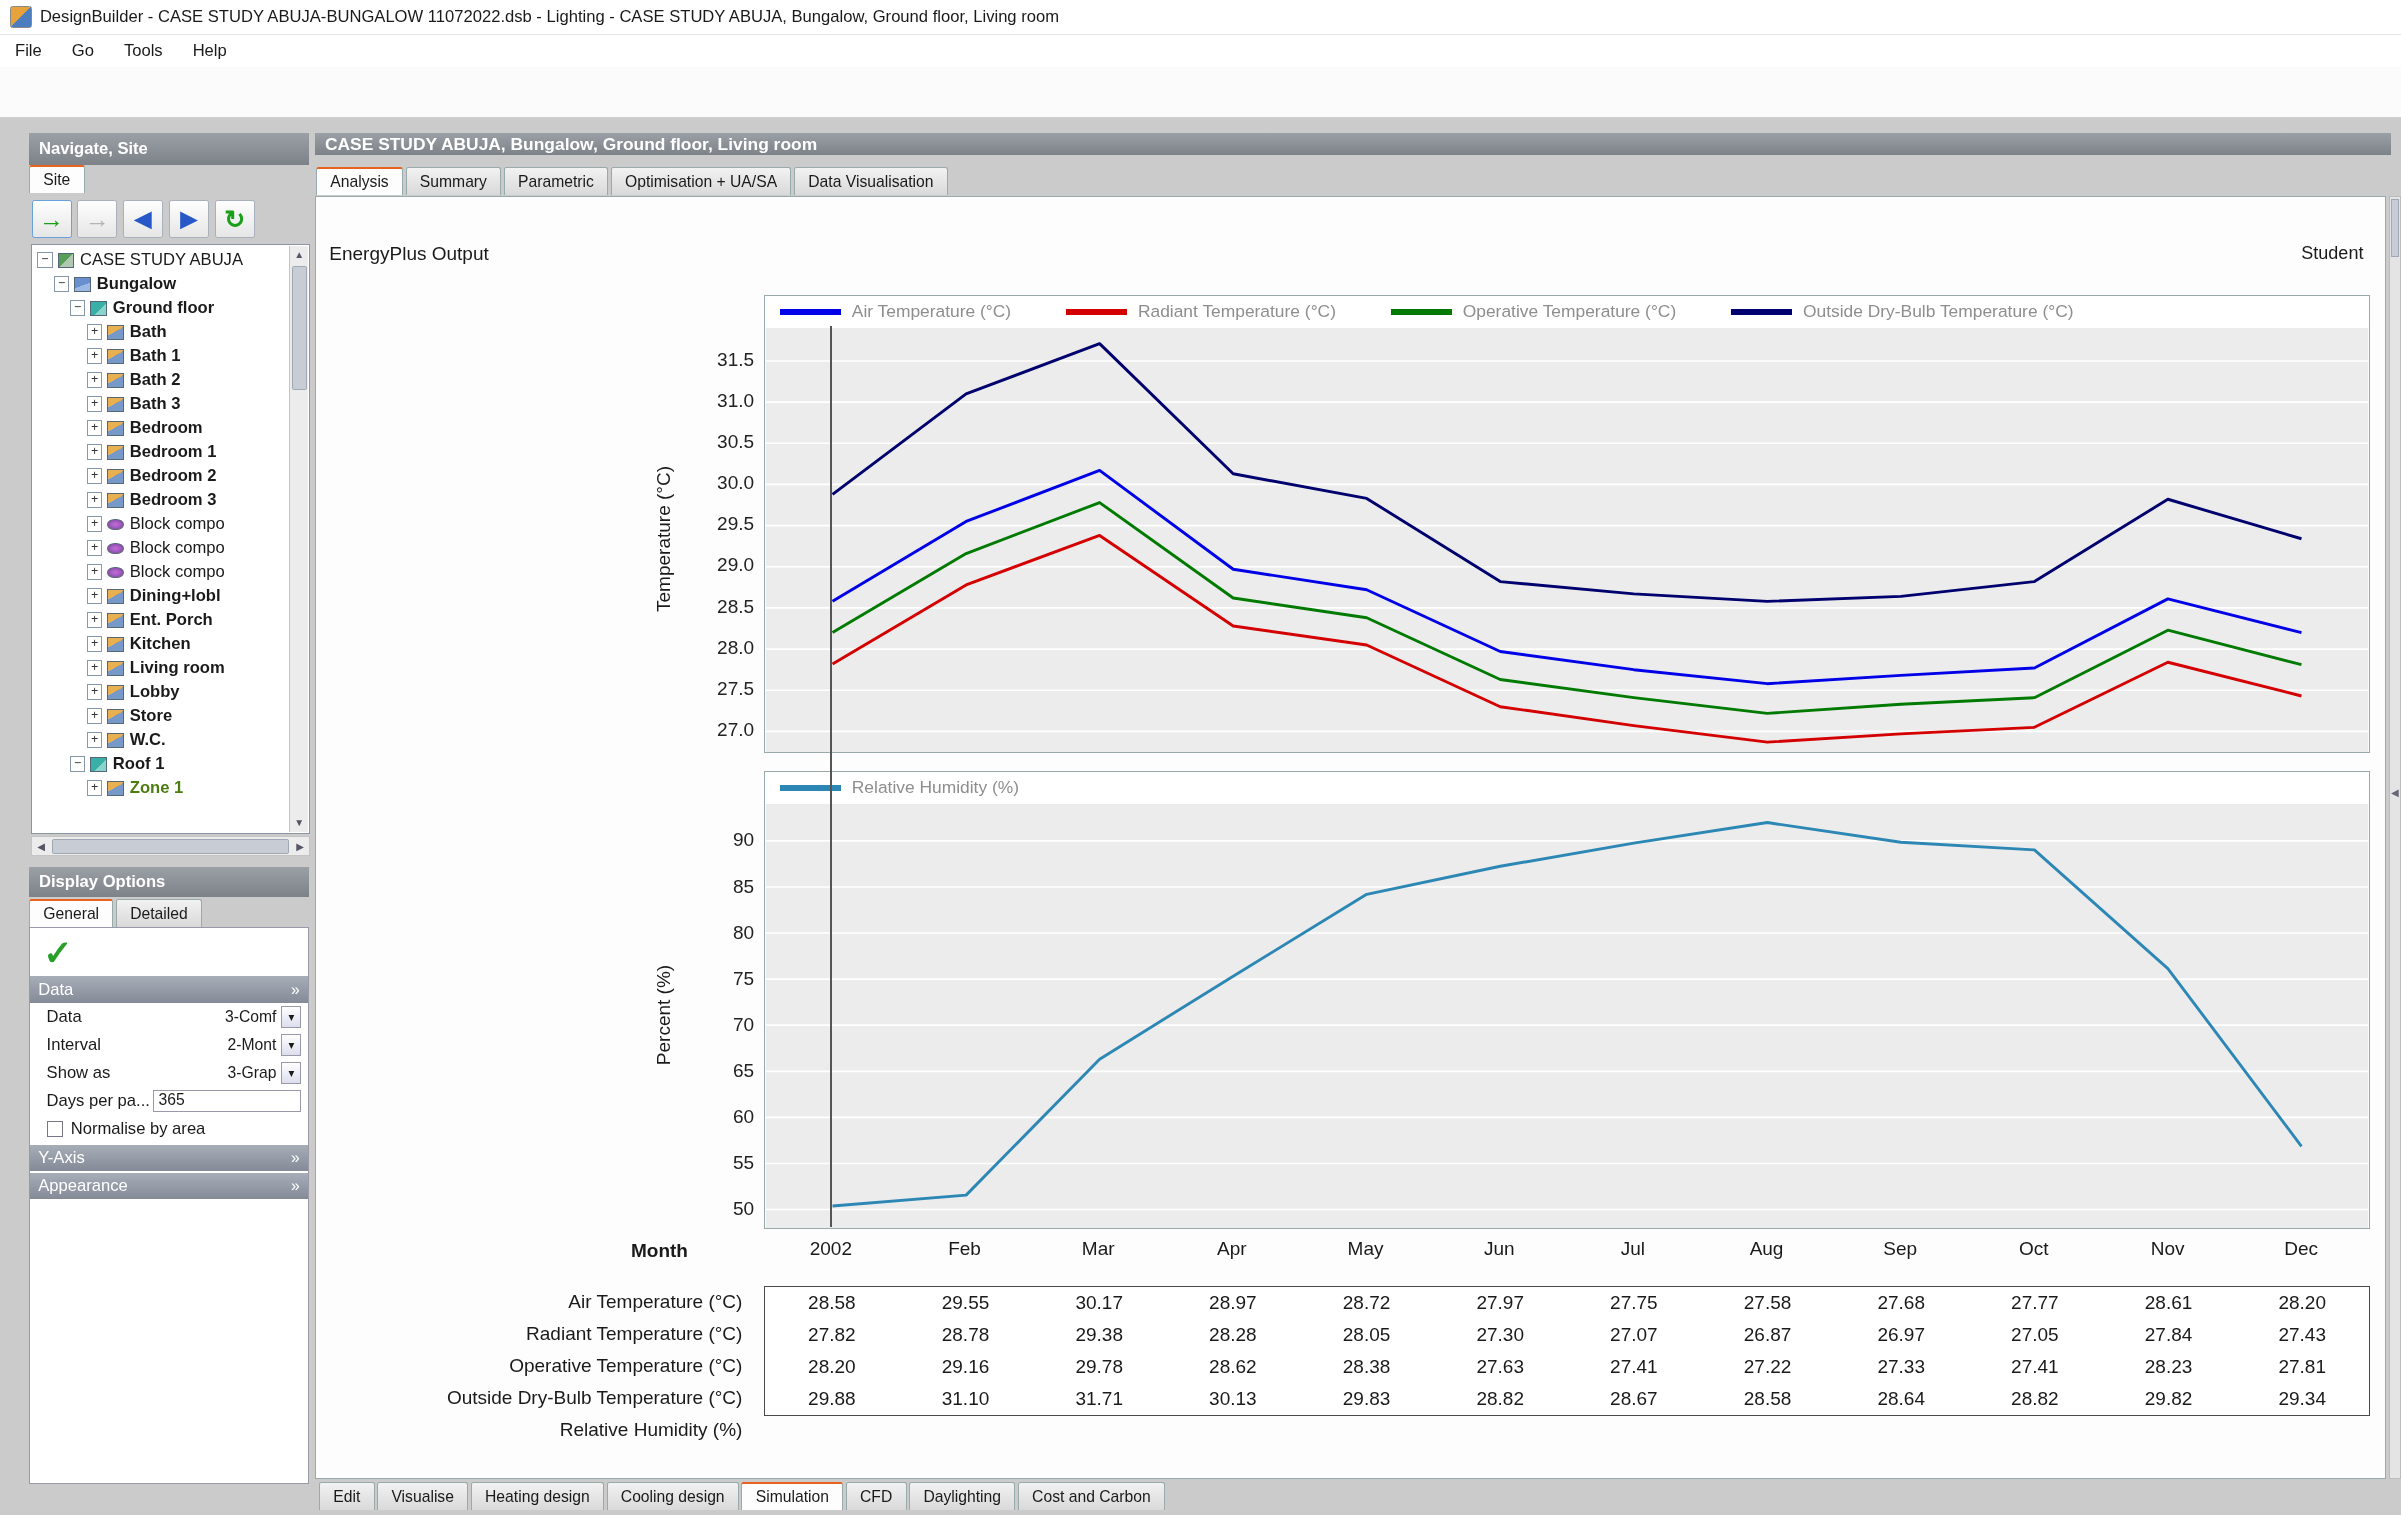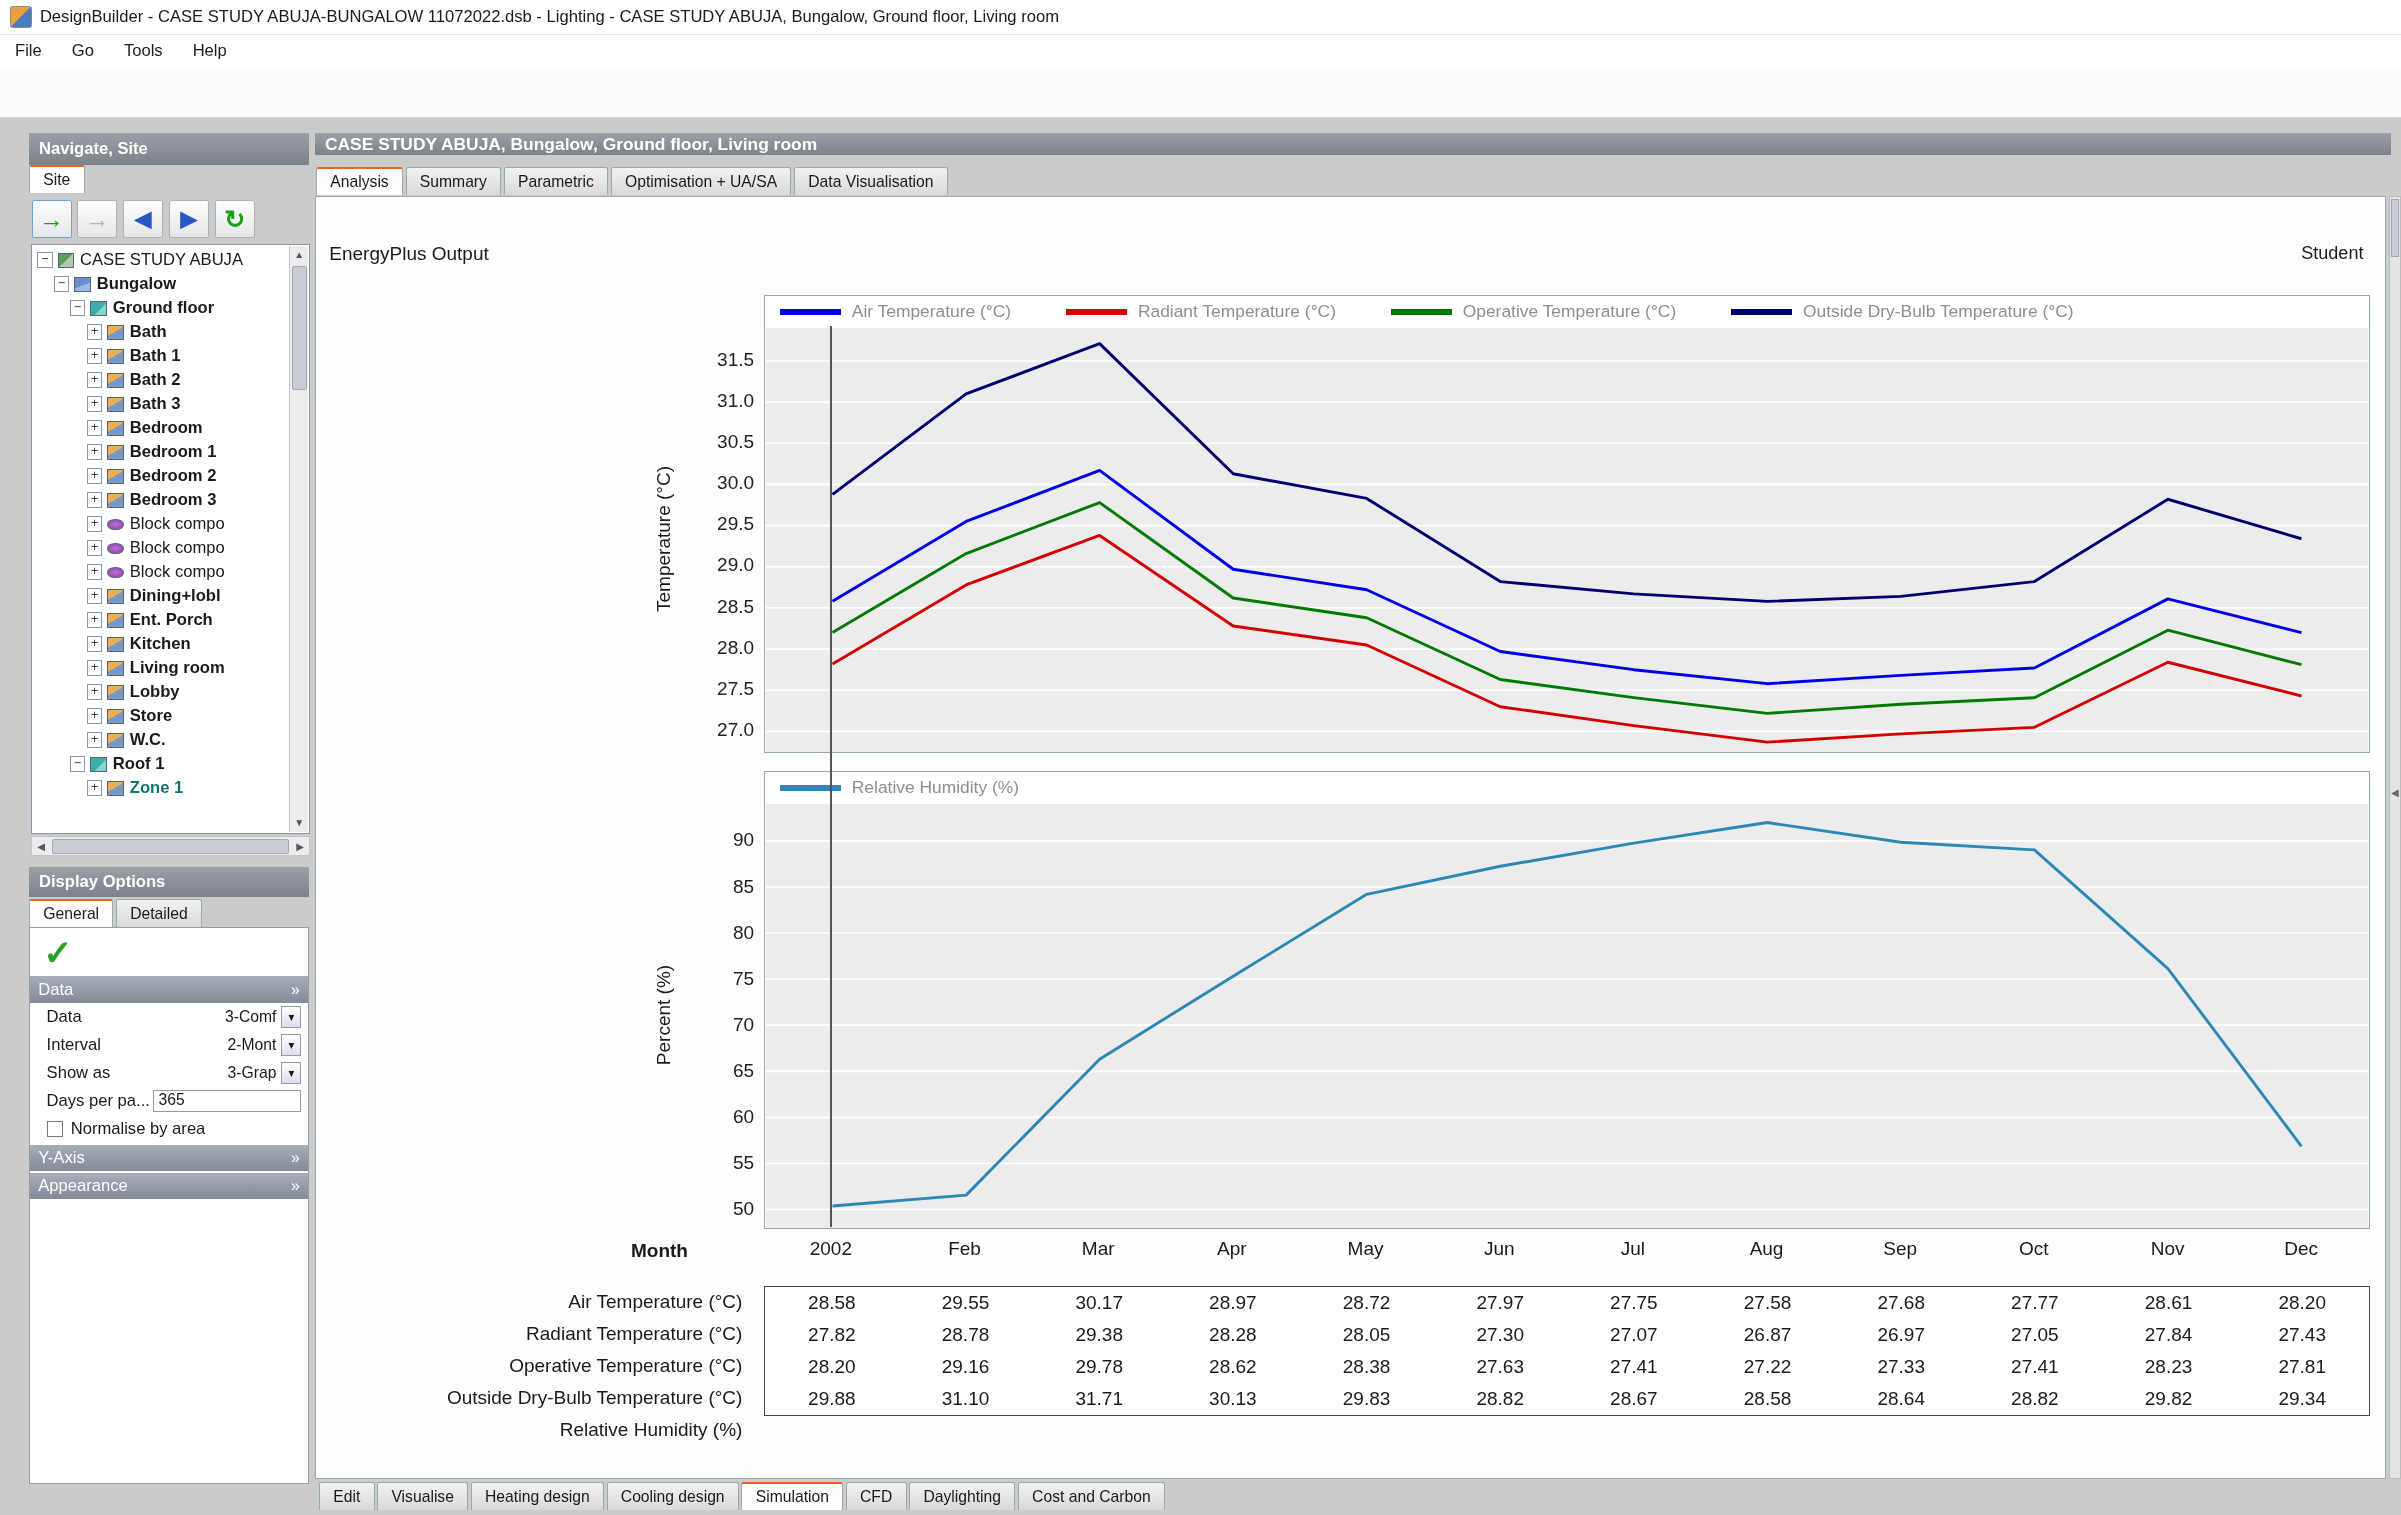--- a/index.html
+++ b/index.html
@@ -40,21 +40,21 @@
 .exp.minus::before{content:"−"}
 .exp.plus::before{content:"+"}
 .ti{flex:none;width:16.6px;height:15px;margin-right:5.8px;border:0.8px solid #567}
 .ti.site{background:linear-gradient(135deg,#58a058 0 50%,#b0c8b0 50% 100%)}
 .ti.block{background:linear-gradient(160deg,#6890d0 0 55%,#9cb8e4 55% 100%)}
 .ti.floor,.ti.roof{background:linear-gradient(135deg,#38b0a8 0 60%,#88d4cc 60% 100%)}
 .ti.zone{background:linear-gradient(150deg,#e8b050 0 45%,#7898c8 45% 100%)}
 .ti.comp{background:radial-gradient(#c070d8,#8040a0);border-radius:50%;height:11.6px}
 .tlabel{font-size:16.6px}
 .tlabel.bold{font-weight:bold}
-.tlabel.green{font-weight:bold;color:#0f766e}
+.tlabel.green{font-weight:bold;color:#4d7c0f}
 .vscroll{position:absolute;right:0.8px;top:0.8px;bottom:0.8px;width:19px;background:#ececec;border-left:0.8px solid #c4c4c4;font-size:10px;color:#556;text-align:center}
 .vscroll .up::before{content:"▲"}
 .vscroll .dn::before{content:"▼"}
 .vscroll .btn{height:18px;line-height:18px}
 .vscroll .dnb{position:absolute;bottom:0;width:100%}
 .vscroll .thumb{position:absolute;top:20px;left:1.7px;right:1.7px;height:124px;background:#c8ccd4;border:0.8px solid #a0a8b4;border-radius:1.7px}
 #tree-hscroll{position:absolute;left:31px;top:836px;width:279px;height:20px;background:#ececec;border:0.8px solid #c4c4c4;font-size:10px;color:#556;display:flex;align-items:center}
 #tree-hscroll .l::before{content:"◀"}
 #tree-hscroll .r::before{content:"▶"}
 #tree-hscroll .btn{width:18px;text-align:center}

